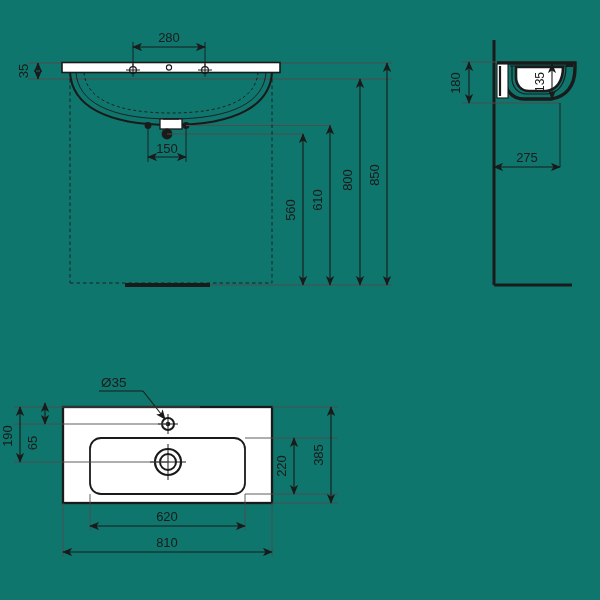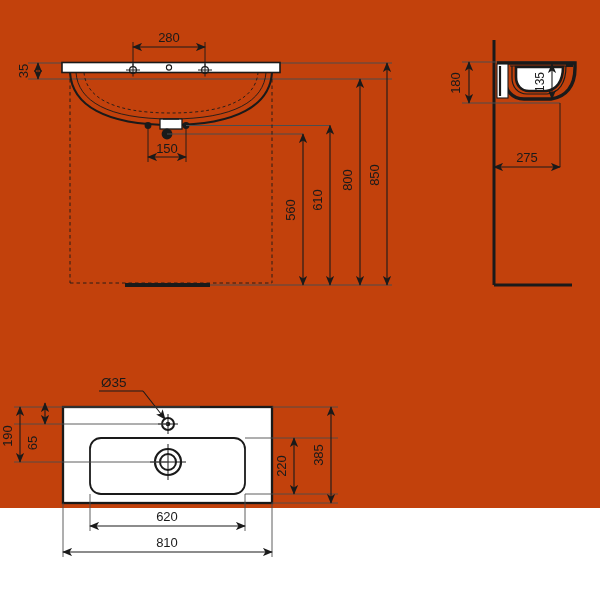--- a/index.html
+++ b/index.html
@@ -1,18 +1,18 @@
 <!DOCTYPE html>
 <html><head>
 <meta charset="utf-8">
 <style>
   html,body{margin:0;padding:0;background:#ffffff;}
   body{width:600px;height:600px;overflow:hidden;
        font-family:"Liberation Sans", sans-serif;}
-  #stage{position:relative;width:600px;height:508px;background:#c2410c;}
+  #stage{position:relative;width:600px;height:600px;background:#0f766e;}
   svg{display:block;}
   text{font-family:"Liberation Sans", sans-serif; fill:#1a1a1a;}
 </style>
 </head>
 <body>
 
 <div id="stage">
 <svg width="600" height="600" viewBox="0 0 600 600">
   <defs>
     <marker id="arrEnd" viewBox="0 0 12 10" refX="11" refY="5" markerWidth="9" markerHeight="8" orient="auto-start-reverse">

